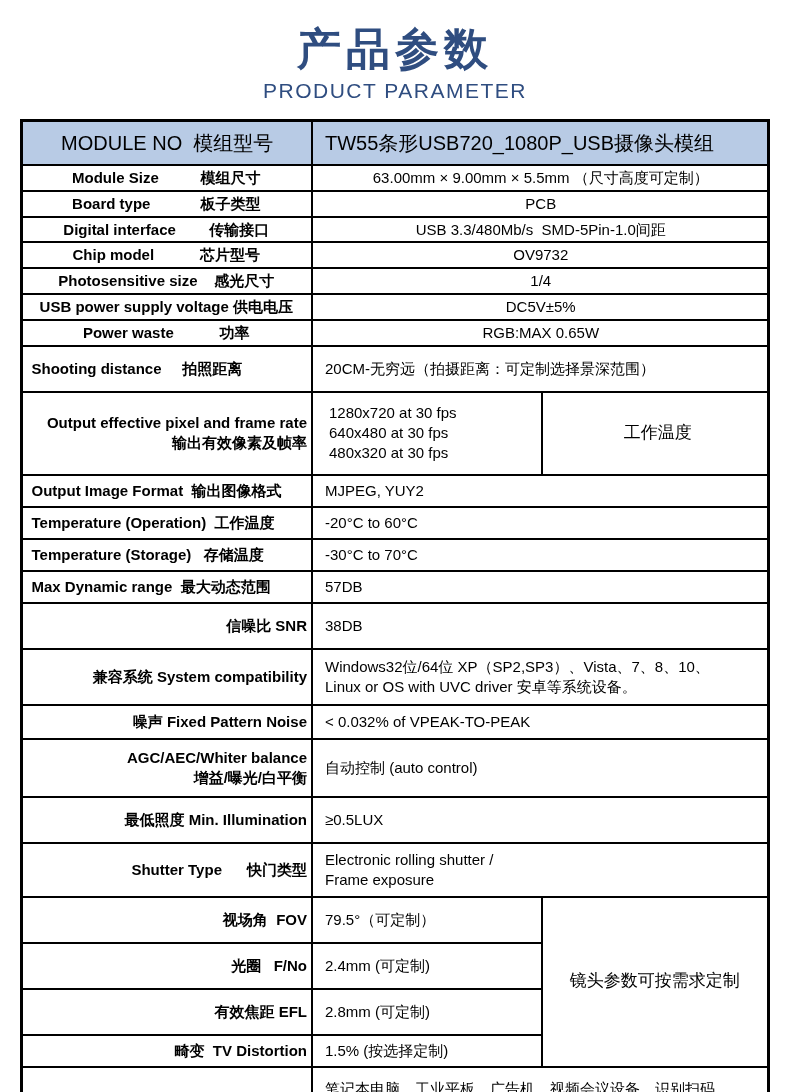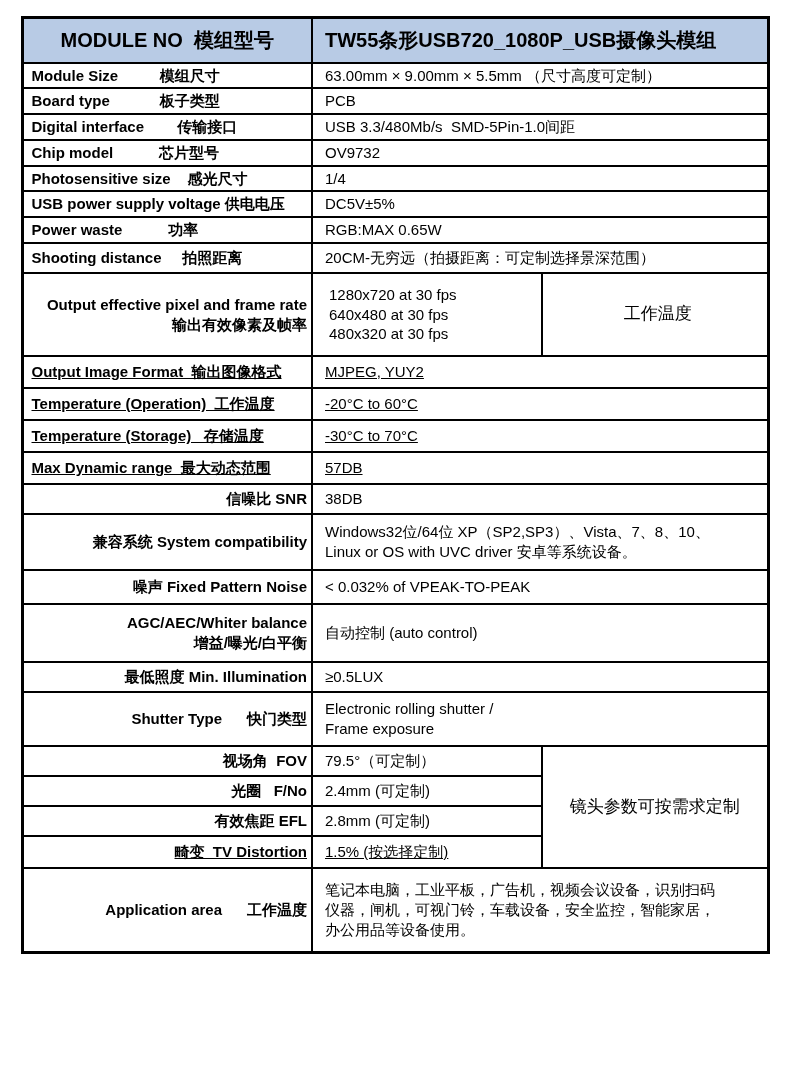--- a/index.html
+++ b/index.html
@@ -33,44 +33,48 @@
   col.c2{width:230px;}
   col.c3{width:226px;}
   td{
     border:2px solid var(--border);
     font-size:15px;line-height:1.32;
     padding:2px 10px;vertical-align:middle;
     white-space:pre-wrap;overflow:hidden;
   }
   tr.head td{
     background:var(--header_bg);
-    font-weight:700;font-size:20px;height:45px;margin-top:14px;
+    font-weight:400;font-size:20px;height:45px;margin-top:14px;
   }
   tr.head td.hl{text-align:center;}
   tr.head td.hv{padding-left:12px;}
   td.label{font-weight:700;padding-left:8px;}
   td.label.c{text-align:right;padding-left:4px;padding-right:4px;}
   td.value{font-weight:400;padding-left:12px;}
   td.note{font-weight:400;text-align:center;font-size:17px;}
   
-  tr.h24 td{height:24px;}
-  tr.h30 td{height:30px;}
-  tr.h32 td{height:32px;text-decoration:underline;}
+  tr.h24 td{height:24px;text-align:center;}
+  tr.h30 td{height:46px;}
+  tr.h32 td{height:32px;}
   tr.h34 td{height:34px;}
   tr.h54 td{height:54px;}
   tr.h56 td{height:56px;}
   tr.h58 td{height:58px;}
   tr.h83 td{height:83px;padding-left:16px;}
   tr.h84 td{height:84px;margin-left:48px;}
 </style>
 </head>
 <body>
 
 <div class="page">
 
+  <div class="title-block">
+    <div class="title-zh">产品参数</div>
+    <div class="title-en">PRODUCT PARAMETER</div>
+  </div>
 
   <table class="spec">
     <colgroup>
         <col class="c1">
         <col class="c2">
         <col class="c3">
       </colgroup>
 
     <tbody>
         <tr class="head">

